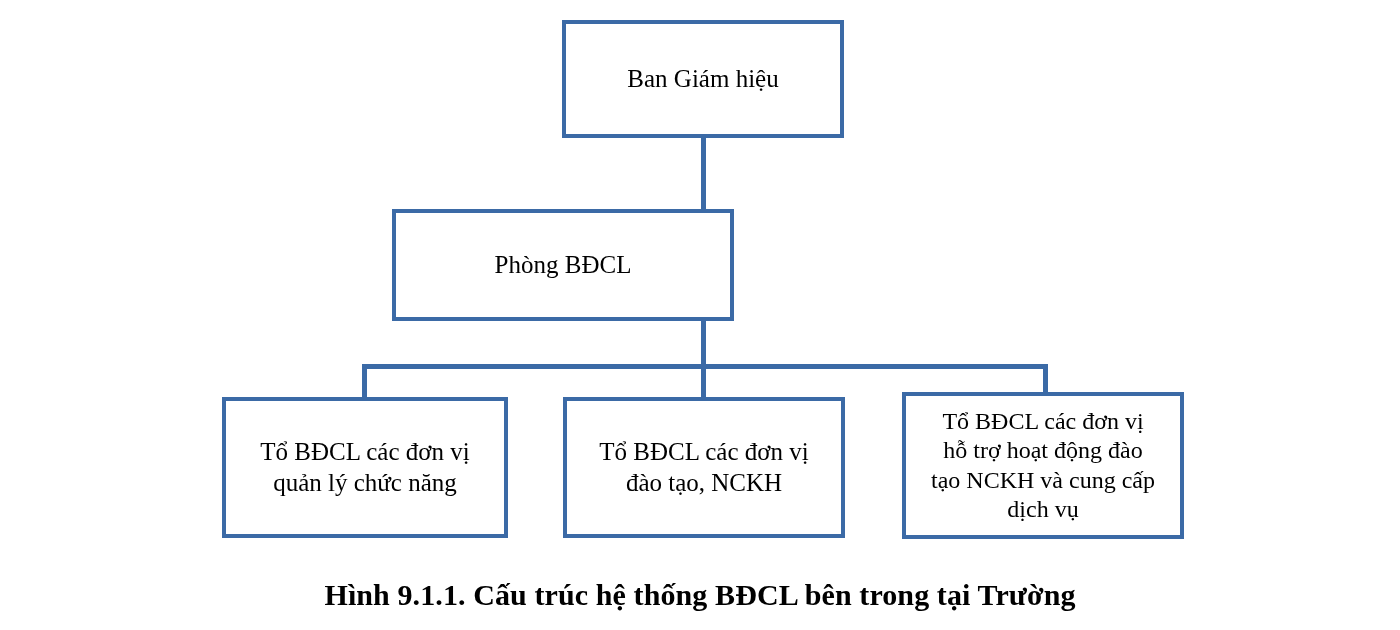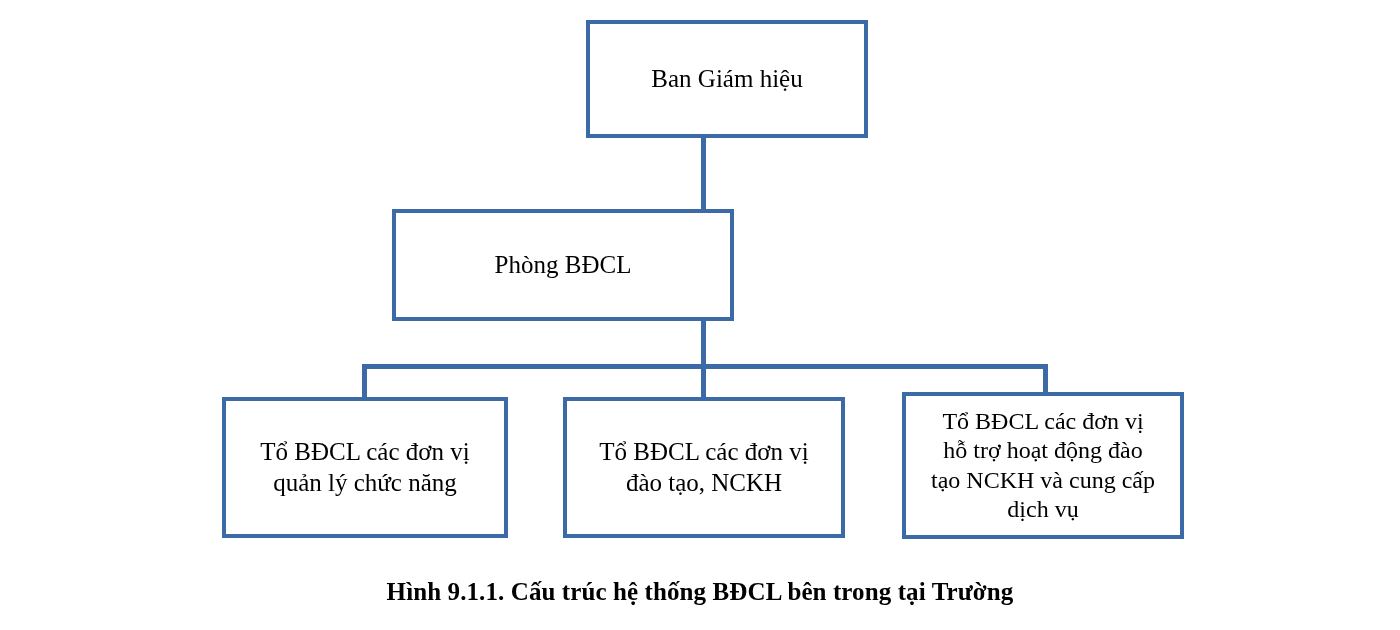--- a/index.html
+++ b/index.html
@@ -93,21 +93,21 @@
     padding: 4px 8px;
     z-index: 2;
   }
 
   .node-label {
     display: block;
     white-space: pre-line;
   }
 
   #node-ban-giam-hieu {
-    left: 586px;
+    left: 562px;
     top: 20px;
     width: 282px;
     height: 118px;
   }
 
   #node-phong-bdcl {
     left: 392px;
     top: 209px;
     width: 342px;
     height: 112px;
@@ -135,21 +135,21 @@
     font-size: 24px;
   }
 
   
   #figure-caption {
     position: absolute;
     left: 0;
     top: 578px;
     width: 1400px;
     text-align: center;
-    font-size: 25px;
+    font-size: 30px;
     font-weight: bold;
     color: #000000;
     letter-spacing: 0.1px;
   }
 </style>
 </head>
 <body>
 
 <div id="canvas">
 

